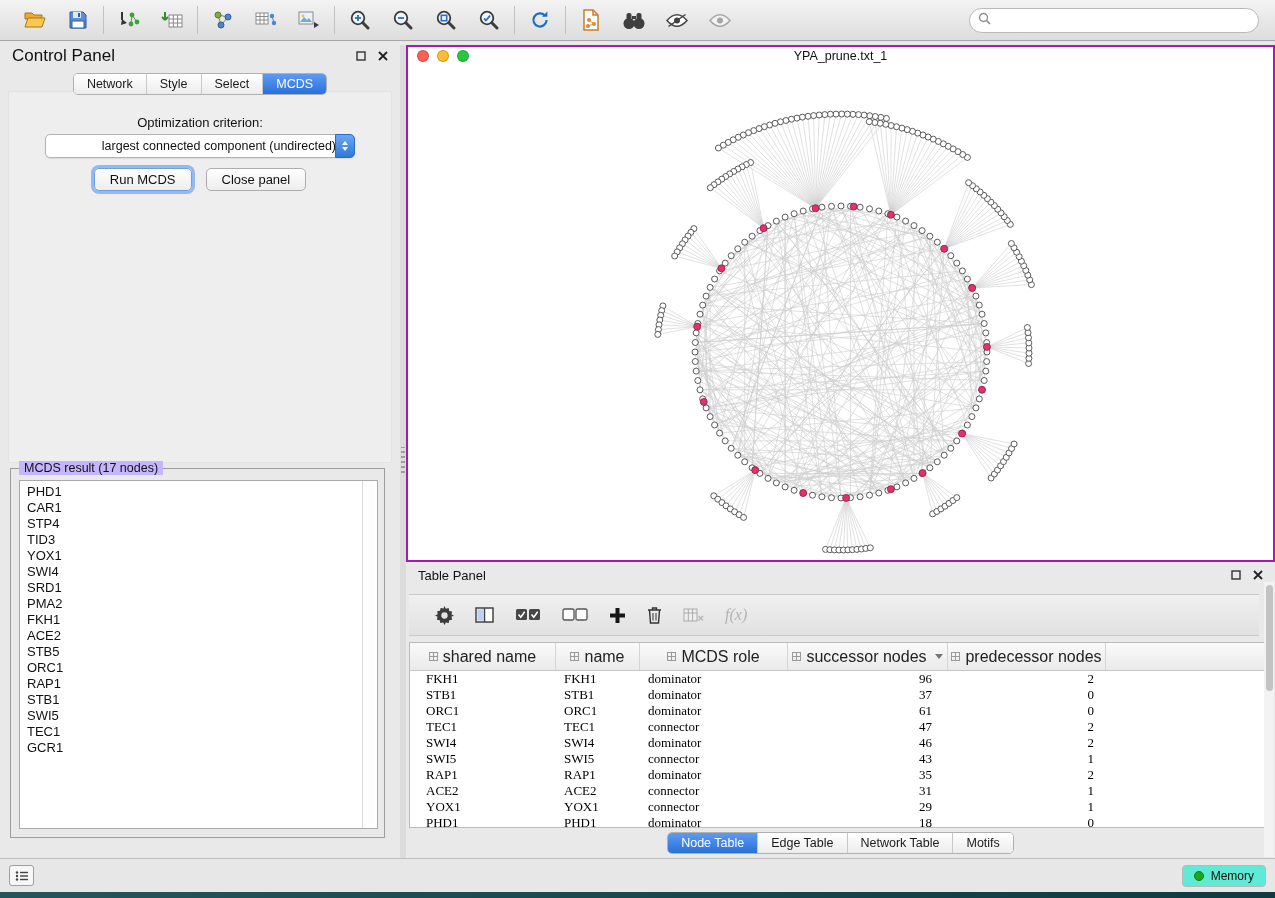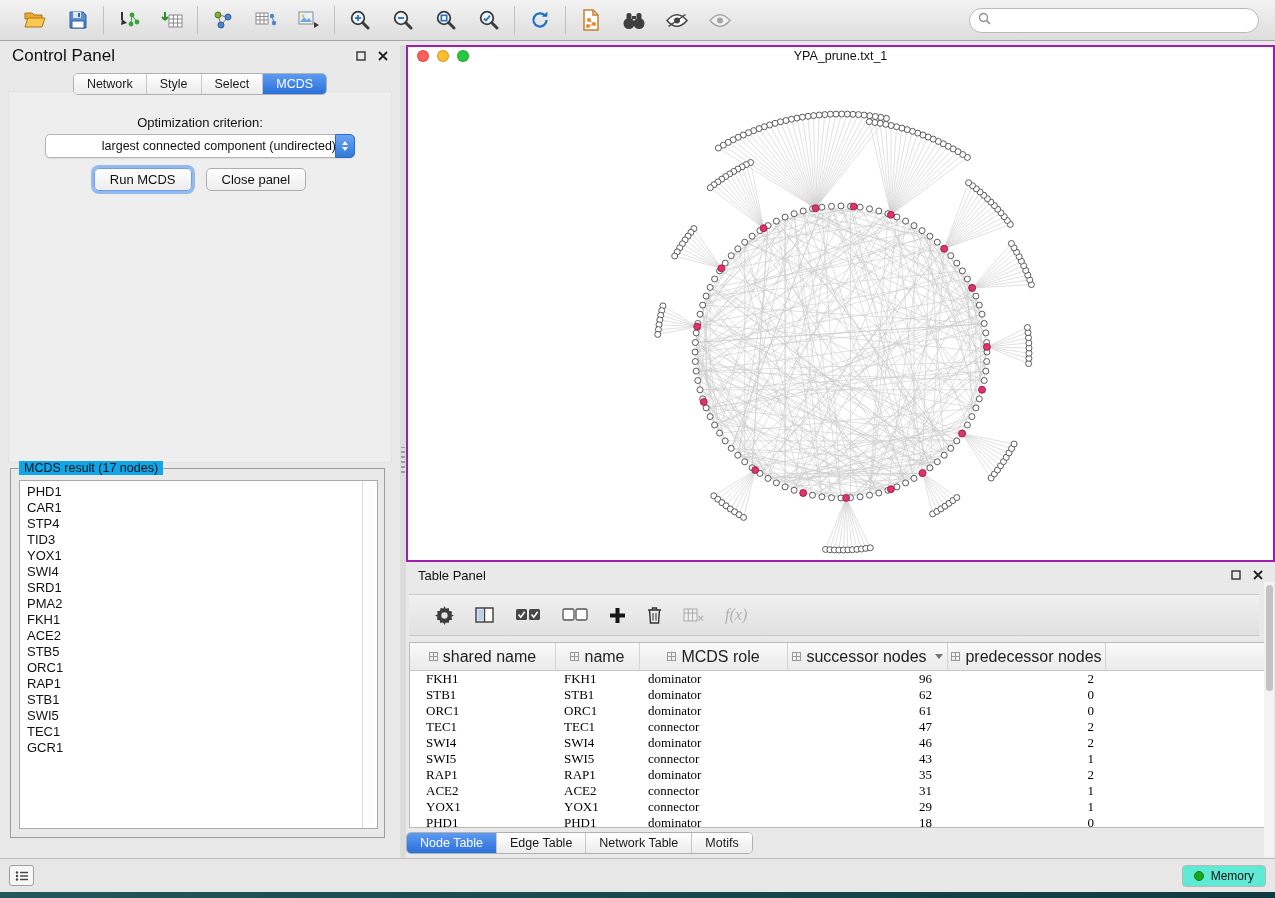--- a/index.html
+++ b/index.html
@@ -32,21 +32,21 @@
 .dropdown .val{flex:1;text-align:right;padding-left:9px;font-size:12.5px;white-space:nowrap;overflow:hidden}
 .dd-step{width:20px;height:24px;margin:-1px;border-radius:0 5px 5px 0;
   background:linear-gradient(#6aa5f5,#2f7ad8);display:flex;flex-direction:column;align-items:center;justify-content:center;gap:2px;border:1px solid #2a6cc4}
 .tri-up{width:0;height:0;border-left:3.5px solid transparent;border-right:3.5px solid transparent;border-bottom:4px solid #fff}
 .tri-dn{width:0;height:0;border-left:3.5px solid transparent;border-right:3.5px solid transparent;border-top:4px solid #fff}
 .btn-row{position:absolute;left:0;top:123px;width:400px;display:flex;justify-content:center;gap:14px}
 .btn{background:linear-gradient(#ffffff,#ededed);border:1px solid #adadad;border-radius:5px;
   font-size:13px;padding:3px 15px;color:#111}
 .btn.focused{box-shadow:0 0 0 3px rgba(98,156,240,.65);border-color:#6f9ee8}
 .groupbox{position:absolute;left:10px;top:423px;width:375px;height:370px;border:1px solid #9c9c9c;background:#e9e9e9}
-.groupbox .legend{position:absolute;top:-8px;left:8px;background:#0ea5e9;padding:0 5px;font-size:12.5px}
+.groupbox .legend{position:absolute;top:-8px;left:8px;background:#c4b5fd;padding:0 5px;font-size:12.5px}
 .mcds-list{position:absolute;left:8px;top:11px;width:359px;bottom:8px;background:#fff;
   border:1px solid #a9a9a9;overflow:hidden;padding:3px 0 0 7px;font-size:13px;line-height:16px}
 .mcds-scroll{position:absolute;right:9px;top:12px;width:13px;bottom:9px;border-left:1px solid #dcdcdc;background:#fdfdfd}
 
 .vsplit{position:absolute;left:400px;top:45px;width:6px;height:813px;background:#dcdcdc}
 .vsplit .grip{position:absolute;top:402px;left:1px;width:4px;height:26px;
   background:repeating-linear-gradient(0deg,#9d9d9d 0 2px,transparent 2px 5px)}
 
 .network-window{position:absolute;left:406px;top:45px;width:869px;height:517px;background:#fff;border:2px solid #a21caf}
 .nw-title{position:relative;height:17px;display:flex;align-items:center;justify-content:center;font-size:12.5px;background:#fff}
@@ -71,21 +71,21 @@
 .tbl-rows{font-family:"Liberation Serif",serif;font-size:13px;color:#000}
 .tr{display:flex;height:16px;align-items:center}
 .td{overflow:hidden;white-space:nowrap}
 .td.c0{width:146px;padding-left:16px}
 .td.c1{width:84px;padding-left:8px}
 .td.c2{width:148px;padding-left:8px}
 .td.c3{width:160px;text-align:right;padding-right:16px}
 .td.c4{width:158px;text-align:right;padding-right:12px}
 .tbl-scroll{position:absolute;right:1px;top:20px;width:10px;bottom:1px;background:#f3f3f3}
 .tbl-thumb{position:absolute;left:1.5px;top:3px;width:7px;height:106px;background:#c3c3c3;border-radius:4px}
-.tp-tabs-row{position:absolute;left:0;bottom:4px;width:869px;display:flex;}
+.tp-tabs-row{position:absolute;left:0;bottom:4px;width:869px;display:flex;justify-content:center}
 
 .status-bar{position:absolute;left:0;top:858px;width:1275px;height:34px;background:#e7e7e7;
   border-top:1px solid #bdbdbd;display:flex;align-items:center;padding:0 9px}
 .list-btn{width:25px;height:21px;border:1px solid #9f9f9f;border-radius:3px;background:#f7f7f7;
   display:flex;align-items:center;justify-content:center}
 .memory-btn{margin-left:auto;display:flex;align-items:center;gap:7px;background:#5eead4;
   border:1px solid #b9b9b9;border-radius:4px;padding:3px 11px;font-size:12px}
 .mem-dot{width:10px;height:10px;border-radius:50%;background:#1ea51e;border:1px solid #128012}
 .wallpaper{position:absolute;left:0;top:892px;width:1275px;height:6px;
   background:linear-gradient(90deg,#23565c,#0f3a42)}
@@ -1098,21 +1098,21 @@
           <div class="td c0">FKH1</div>
           <div class="td c1">FKH1</div>
           <div class="td c2">dominator</div>
           <div class="td c3">96</div>
           <div class="td c4">2</div>
         </div>
         <div class="tr">
           <div class="td c0">STB1</div>
           <div class="td c1">STB1</div>
           <div class="td c2">dominator</div>
-          <div class="td c3">62</div>
+          <div class="td c3">37</div>
           <div class="td c4">0</div>
         </div>
         <div class="tr">
           <div class="td c0">ORC1</div>
           <div class="td c1">ORC1</div>
           <div class="td c2">dominator</div>
           <div class="td c3">61</div>
           <div class="td c4">0</div>
         </div>
         <div class="tr">

